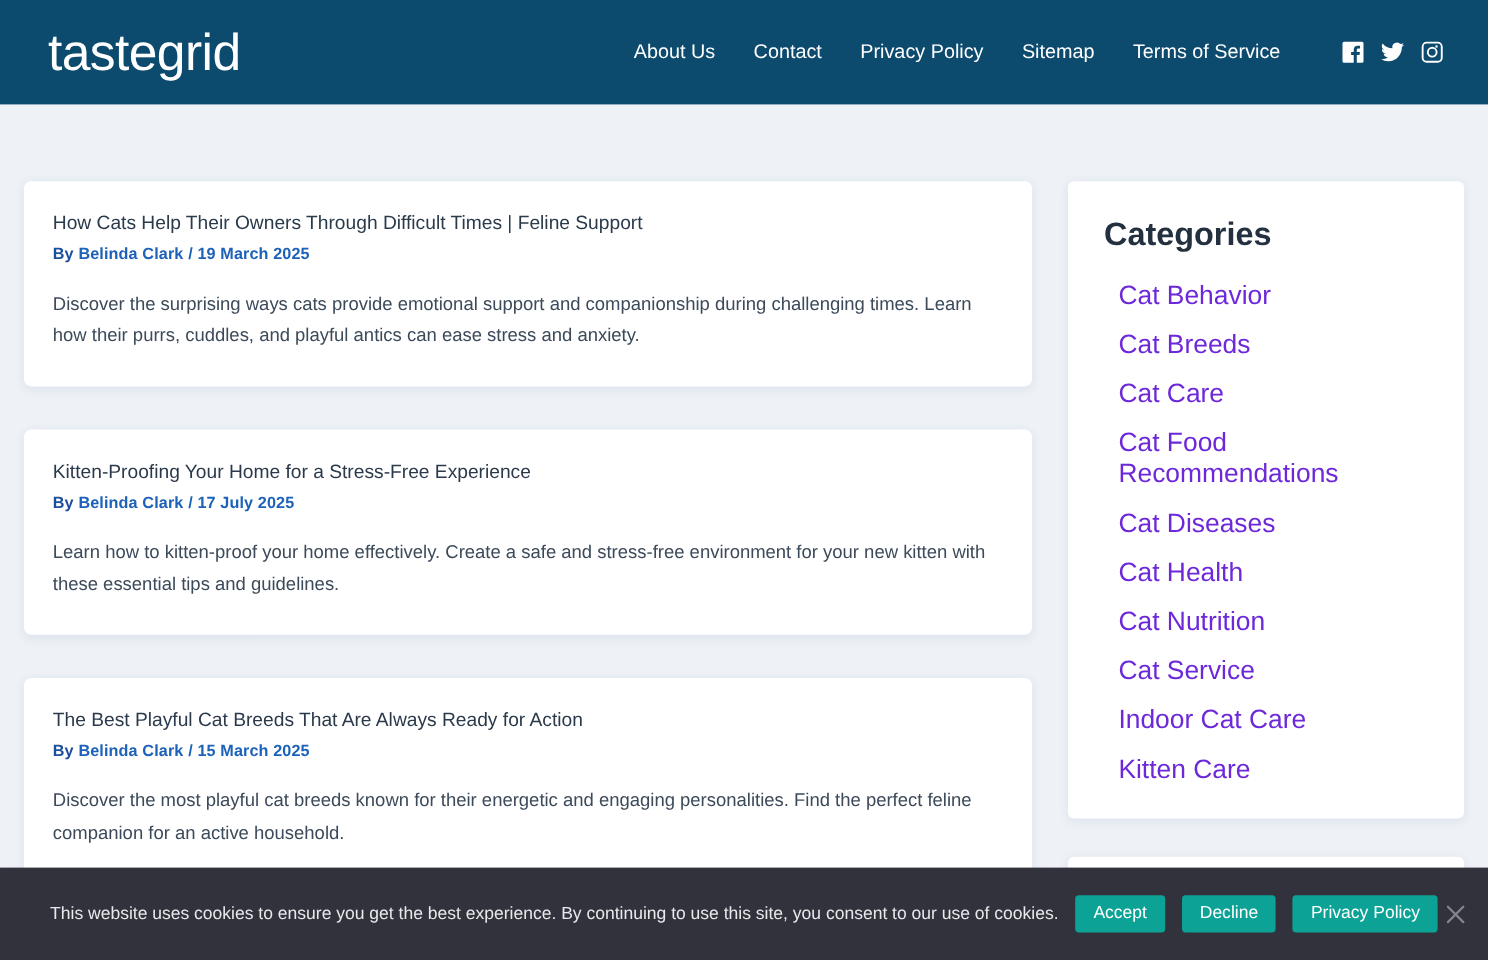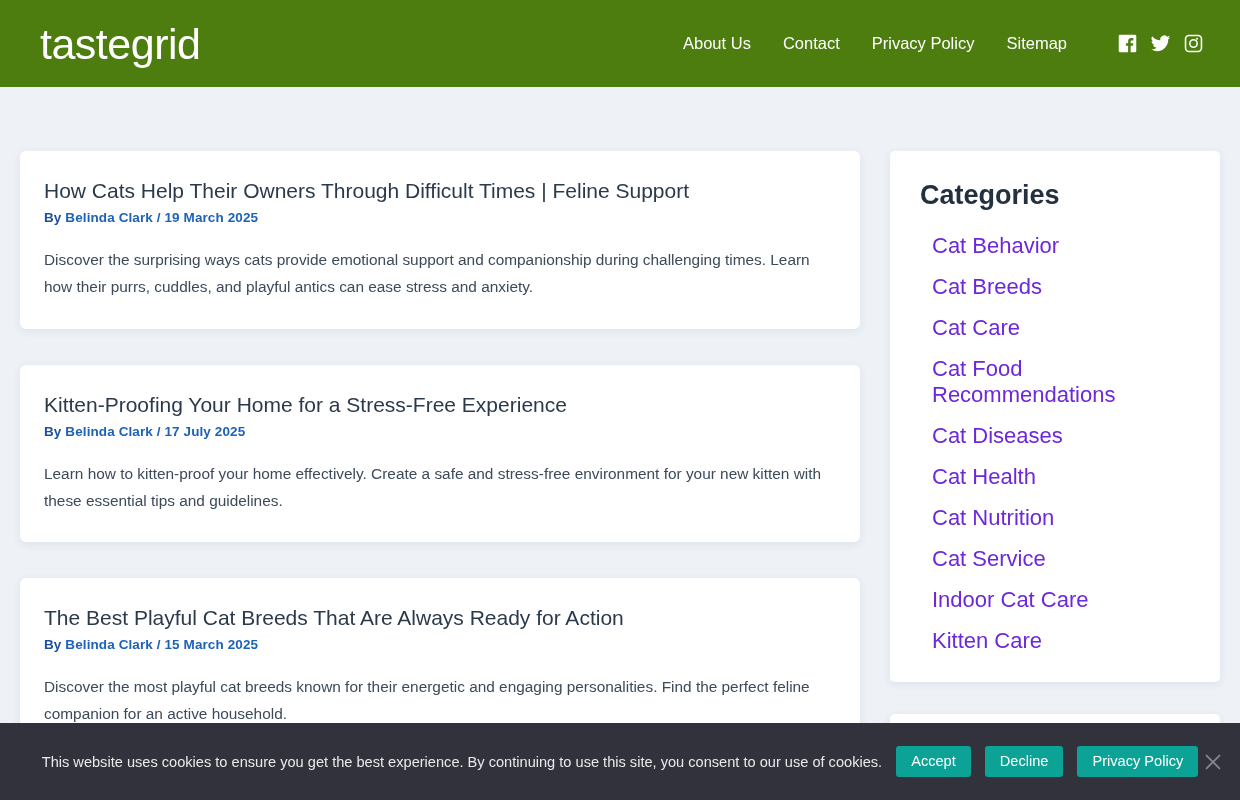--- a/index.html
+++ b/index.html
@@ -11,21 +11,21 @@
   body {
     font-family: "Liberation Sans", sans-serif;
     background: #eef2f7;
     color: #22303f;
     -webkit-font-smoothing: antialiased;
   }
 
   
   .site-header {
     height: 87px;
-    background: #4d7c0f;
+    background: #0c4a6e;
     display: flex;
     align-items: center;
     padding: 0 32px 0 40px;
     position: relative;
     z-index: 5;
   }
   .logo {
     font-size: 43px;
     line-height: 1;
     color: #ffffff;
@@ -74,21 +74,21 @@
 
   
   .card {
     background: #ffffff;
     border-radius: 6px;
     box-shadow: 0 2px 9px rgba(30, 60, 100, 0.09);
     padding: 26px 24px 28px 24px;
     margin-bottom: 36px;
   }
   .post-title {
-    font-size: 21px;
+    font-size: 16px;
     font-weight: 400;
     color: #2b3a4b;
     margin: 0 0 6px 0;
     line-height: 1.3;
     cursor: pointer;
   }
   .post-meta {
     font-size: 13.5px;
     font-weight: bold;
     color: #1c62b9;
@@ -174,20 +174,21 @@
 <body>
 
 <header class="site-header">
   <div class="logo">tastegrid</div>
 
   <nav class="nav">
     <a class="nav-item">About Us</a>
     <a class="nav-item">Contact</a>
     <a class="nav-item">Privacy Policy</a>
     <a class="nav-item">Sitemap</a>
+    <a class="nav-item">Terms of Service</a>
 
     <div class="social">
       <span>
         <svg class="social-icon" viewBox="0 0 24 24">
             <path d="M20.5 2h-17A1.5 1.5 0 0 0 2 3.5v17A1.5 1.5 0 0 0 3.5 22h9.2v-7.4h-2.5v-2.9h2.5V9.6c0-2.5 1.5-3.8 3.7-3.8 1.1 0 2 .08 2.3.12v2.6h-1.6c-1.2 0-1.5.6-1.5 1.4v1.8h3l-.4 2.9h-2.6V22h4.9a1.5 1.5 0 0 0 1.5-1.5v-17A1.5 1.5 0 0 0 20.5 2z"></path>
           </svg>
       </span>
       <span>
         <svg class="social-icon" viewBox="0 0 24 24">
             <path d="M23 4.9c-.8.37-1.7.62-2.6.73a4.55 4.55 0 0 0 2-2.5c-.88.52-1.85.9-2.88 1.1a4.52 4.52 0 0 0-7.7 4.12A12.84 12.84 0 0 1 2.5 3.6a4.52 4.52 0 0 0 1.4 6.04 4.5 4.5 0 0 1-2.05-.57v.06a4.52 4.52 0 0 0 3.63 4.43 4.54 4.54 0 0 1-2.04.08 4.53 4.53 0 0 0 4.22 3.14A9.07 9.07 0 0 1 1 18.7a12.8 12.8 0 0 0 6.93 2.03c8.3 0 12.85-6.88 12.85-12.85l-.01-.58A9.2 9.2 0 0 0 23 4.9z"></path>

